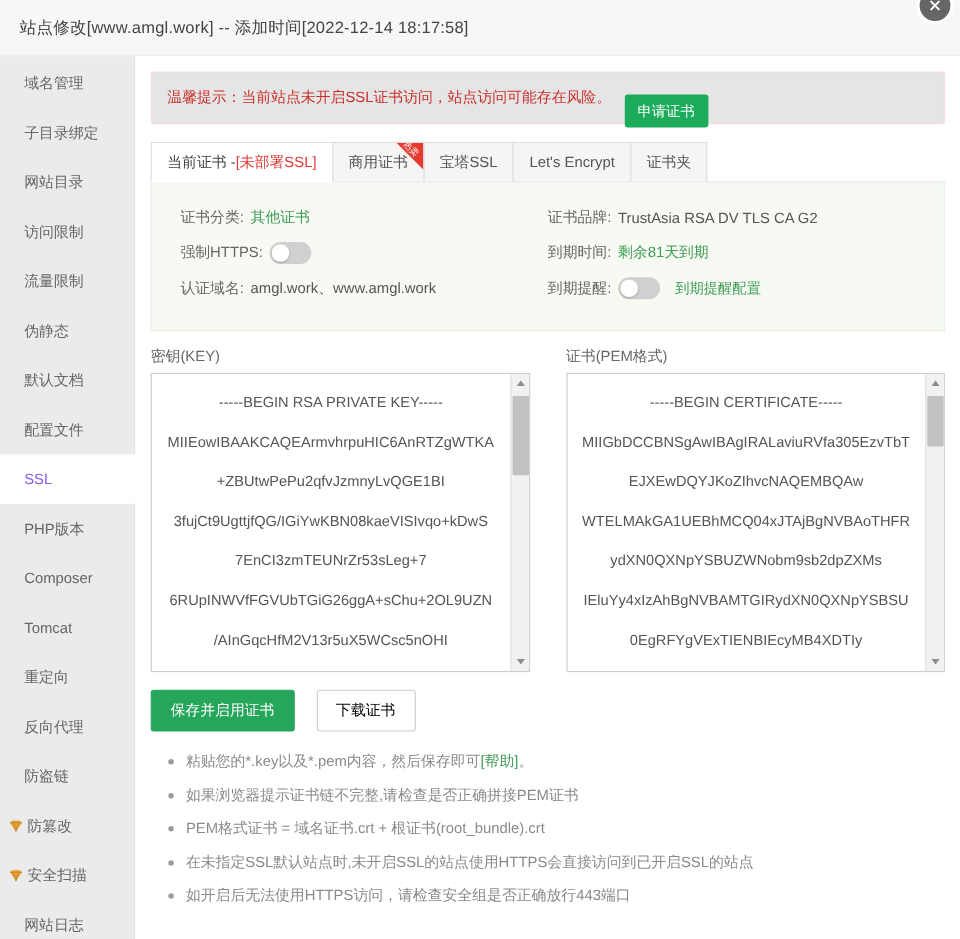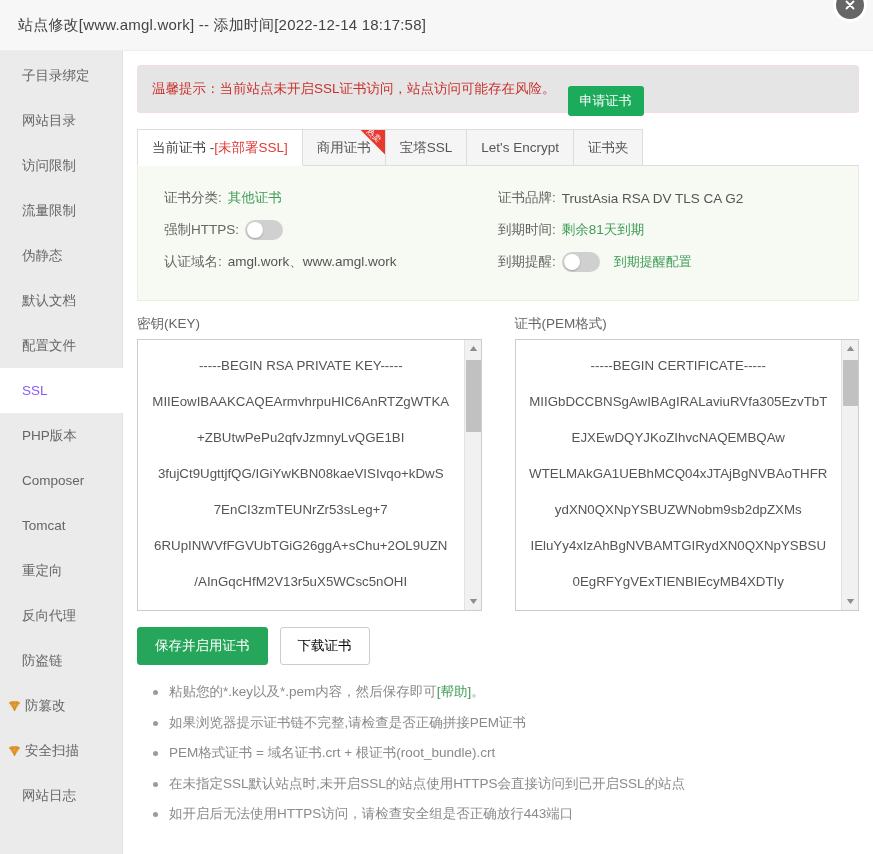--- a/index.html
+++ b/index.html
@@ -233,21 +233,21 @@
   .sb-arrow.down { bottom: 0; }
   .sb-thumb {
     position: absolute;
     left: 1px; width: 15px;
     background: #c1c1c1;
     border-radius: 1px;
     cursor: pointer;
   }
 
   
-  .btn-row { margin-top: 16px; display: flex; gap: 12px; }
+  .btn-row { margin-top: 16px; display: flex; gap: 20px; }
   .btn {
     font-family: inherit;
     font-size: 13.5px;
     border-radius: 3px;
     padding: 9px 17px;
     cursor: pointer;
   }
   .btn-primary { background: #26a65b; color: #fff; border: 1px solid #26a65b; }
   .btn-default { background: #fff; color: #000000; border: 1px solid #cccccc; }
 
@@ -279,20 +279,23 @@
     <div class="close-btn">
       <svg width="14" height="14" viewBox="0 0 14 14" aria-hidden="true">
         <path d="M3.5 3.5 L10.5 10.5 M10.5 3.5 L3.5 10.5" stroke="#ffffff" stroke-width="1.8" stroke-linecap="round"></path>
       </svg>
     </div>
   </div>
 
   <div class="body-wrap">
 
     <div class="sidebar" id="sidebar">
+        <div class="side-item">
+          <span>域名管理</span>
+        </div>
         <div class="side-item">
           <span>子目录绑定</span>
         </div>
         <div class="side-item">
           <span>网站目录</span>
         </div>
         <div class="side-item">
           <span>访问限制</span>
         </div>
         <div class="side-item">

